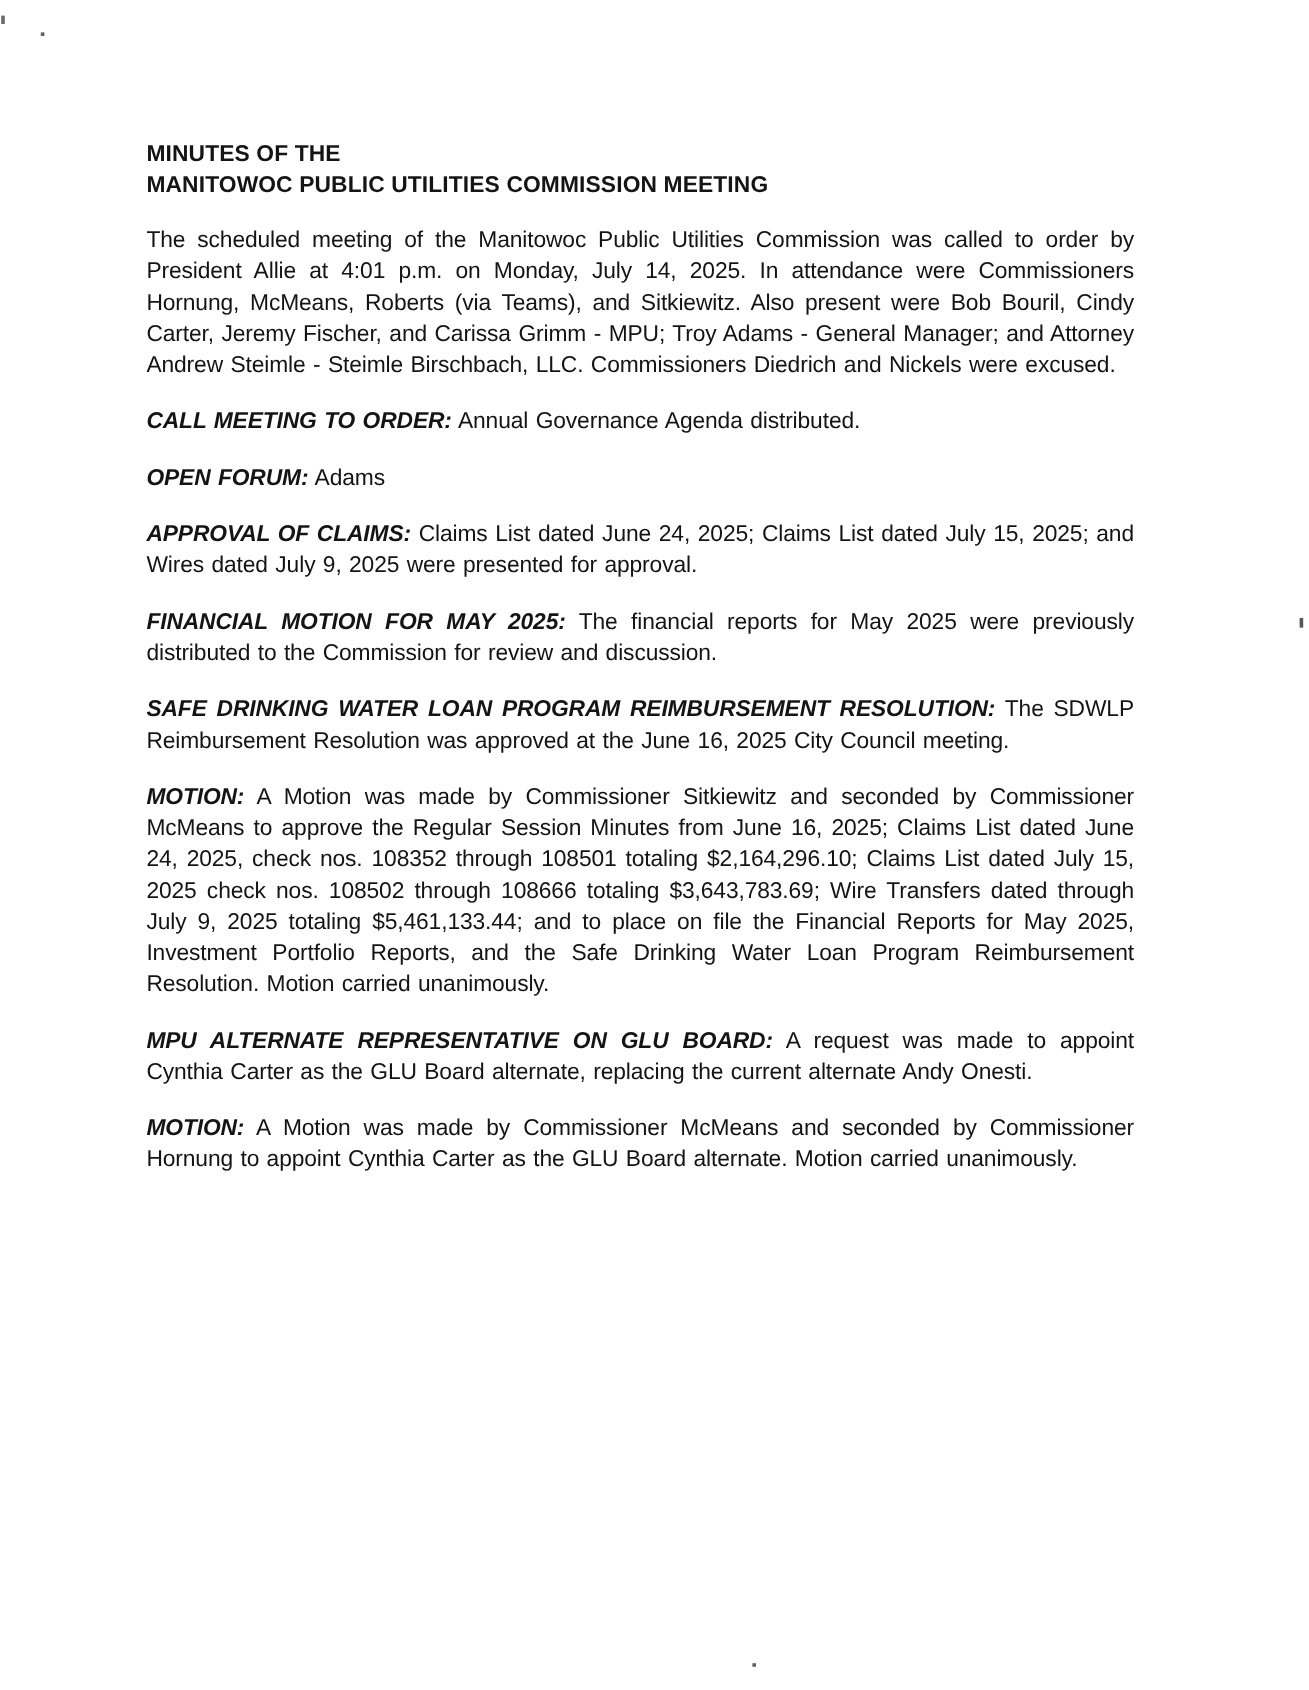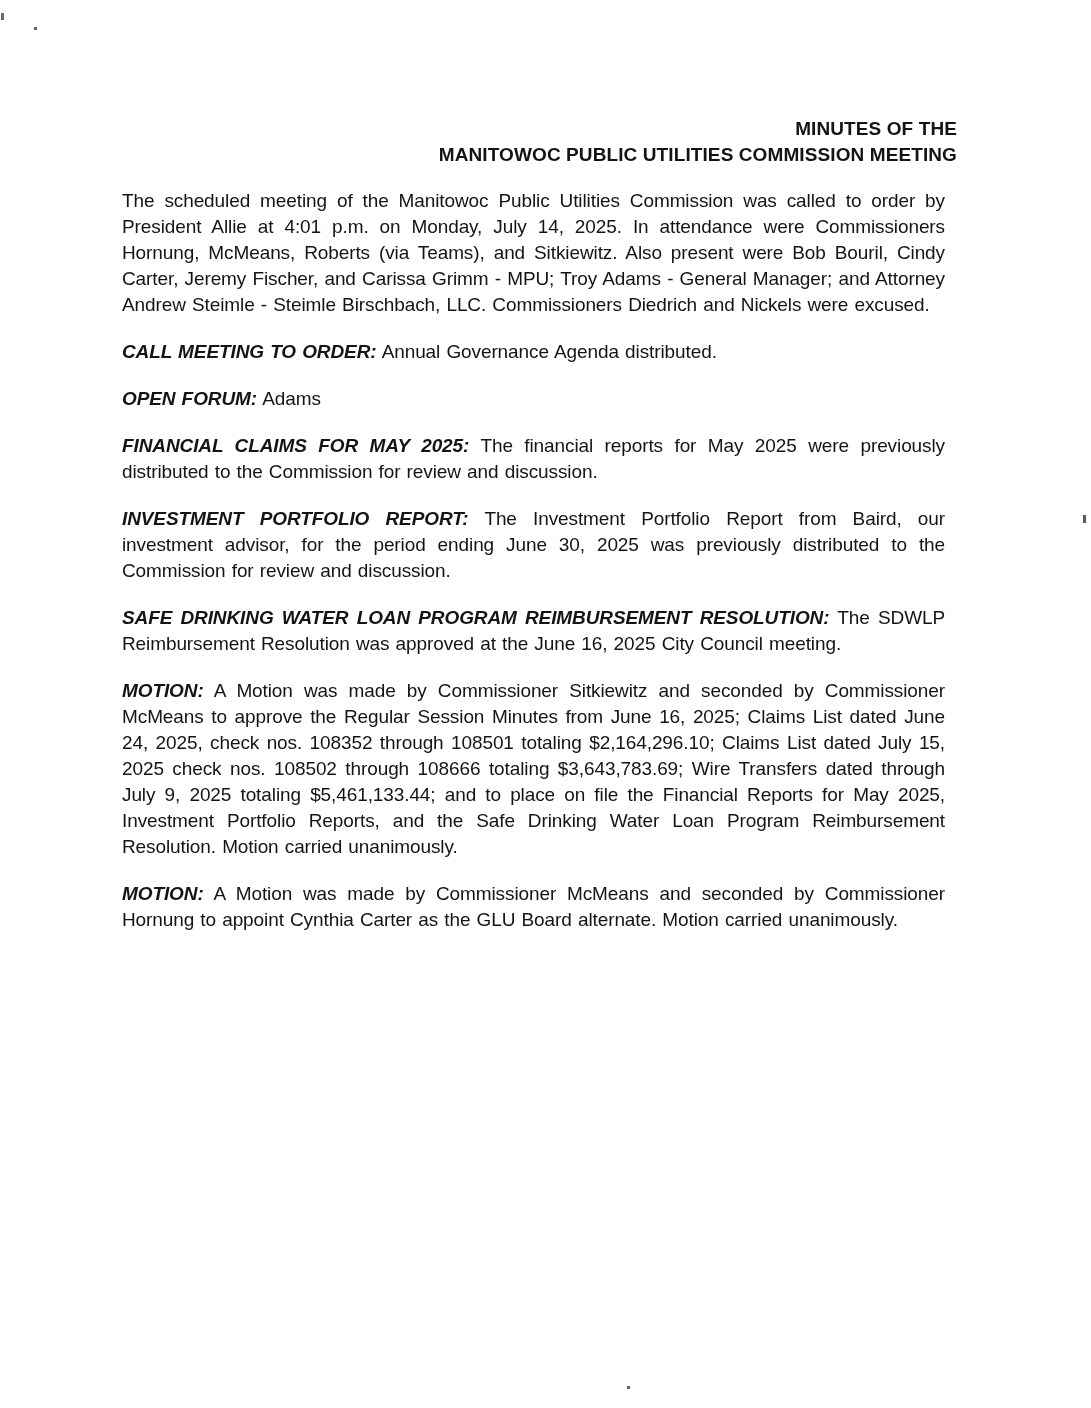--- a/index.html
+++ b/index.html
@@ -19,21 +19,21 @@
   .page {
     position: absolute;
     top: 0; left: 0;
     width: 1091px;
     height: 1408px;
     box-sizing: border-box;
     padding: 116px 134px 40px 122px;
     background: #ffffff;
   }
   .title-block {
-    text-align: right;
+    text-align: left;
     font-weight: bold;
     font-size: 19px;
     line-height: 26px;
     letter-spacing: 0.1px;
     margin: 0 0 20px 0;
   }
   .para {
     font-size: 19px;
     line-height: 26px;
     text-align: justify;
@@ -64,30 +64,31 @@
     <div>MANITOWOC PUBLIC UTILITIES COMMISSION MEETING</div>
   </div>
 
   <p class="para"><span>The scheduled meeting of the Manitowoc Public Utilities Commission was called to order by President Allie at 4:01 p.m. on Monday, July 14, 2025. In attendance were Commissioners Hornung, McMeans, Roberts (via Teams), and Sitkiewitz. Also present were Bob Bouril, Cindy Carter, Jeremy Fischer, and Carissa Grimm - MPU; Troy Adams - General Manager; and Attorney Andrew Steimle - Steimle Birschbach, LLC. Commissioners Diedrich and Nickels were excused.</span></p>
 
   <p class="para"><b class="lbl">CALL MEETING TO ORDER:</b> <span>Annual Governance Agenda distributed.</span></p>
 
   <p class="para"><b class="lbl">OPEN FORUM:</b> <span>Adams</span></p>
 
 
+  <p class="para"><b class="lbl">APPROVAL OF CLAIMS:</b> <span>Claims List dated June 24, 2025; Claims List dated July 15, 2025; and Wires dated July 9, 2025 were presented for approval.</span></p>
 
-  <p class="para"><b class="lbl">FINANCIAL CLAIMS FOR MAY 2025:</b> <span>The financial reports for May 2025 were previously distributed to the Commission for review and discussion.</span></p>
+  <p class="para"><b class="lbl">FINANCIAL MOTION FOR MAY 2025:</b> <span>The financial reports for May 2025 were previously distributed to the Commission for review and discussion.</span></p>
 
-  <p class="para"><b class="lbl">INVESTMENT PORTFOLIO REPORT:</b> <span>The Investment Portfolio Report from Baird, our investment advisor, for the period ending June 30, 2025 was previously distributed to the Commission for review and discussion.</span></p>
 
   <p class="para"><b class="lbl">SAFE DRINKING WATER LOAN PROGRAM REIMBURSEMENT RESOLUTION:</b> <span>The SDWLP Reimbursement Resolution was approved at the June 16, 2025 City Council meeting.</span></p>
 
 
   <p class="para"><b class="lbl">MOTION:</b> <span>A Motion was made by Commissioner Sitkiewitz and seconded by Commissioner McMeans to approve the Regular Session Minutes from June 16, 2025; Claims List dated June 24, 2025, check nos. 108352 through 108501 totaling $2,164,296.10; Claims List dated July 15, 2025 check nos. 108502 through 108666 totaling $3,643,783.69; Wire Transfers dated through July 9, 2025 totaling $5,461,133.44; and to place on file the Financial Reports for May 2025, Investment Portfolio Reports, and the Safe Drinking Water Loan Program Reimbursement Resolution. Motion carried unanimously.</span></p>
 
+  <p class="para"><b class="lbl">MPU ALTERNATE REPRESENTATIVE ON GLU BOARD:</b> <span>A request was made to appoint Cynthia Carter as the GLU Board alternate, replacing the current alternate Andy Onesti.</span></p>
 
   <p class="para"><b class="lbl">MOTION:</b> <span>A Motion was made by Commissioner McMeans and seconded by Commissioner Hornung to appoint Cynthia Carter as the GLU Board alternate. Motion carried unanimously.</span></p>
 
 </div>
 
 <div class="speck" id="speck1"></div>
 <div class="speck" id="speck2"></div>
 <div class="speck" id="speck3"></div>
 <div class="speck" id="speck4"></div>
 

